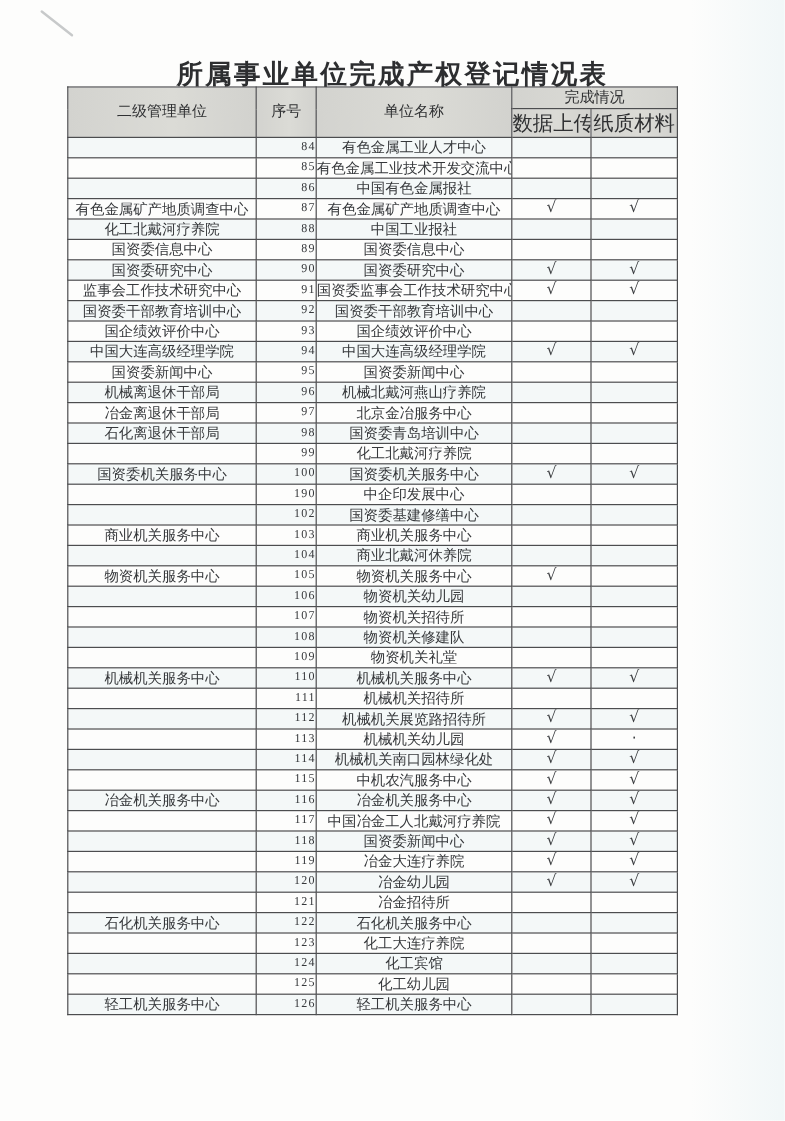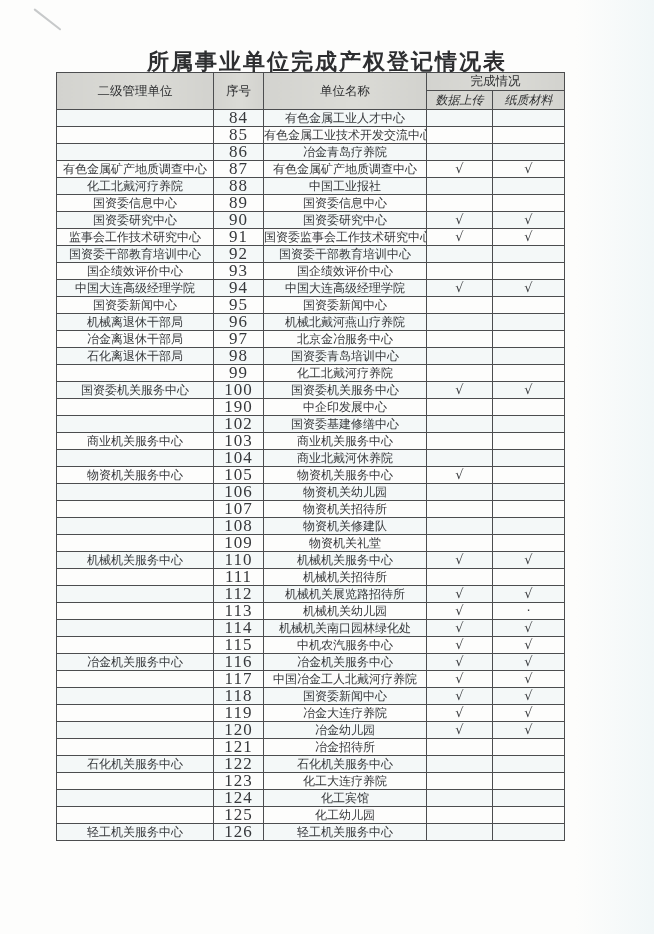--- a/index.html
+++ b/index.html
@@ -59,25 +59,25 @@
   col.c-upload { width: 66px; }
   col.c-paper  { width: 72px; }
   thead th {
     background: linear-gradient(90deg, #d3d3cf 0%, #dbdbd6 55%, #d2d2ce 100%);
     font-weight: normal;
     font-size: 12.5px;
     color: #2f3032;
   }
   thead tr.h1 th { height: 36px; }
   thead tr.h1 th.completion { height: 17px; }
-  thead tr.h2 th { height: 19px; font-size: 12px; font-style: italic; }
+  thead tr.h2 th { height: 19px; font-size: 17px; }
   tbody td { height: 16.1px; line-height: 16px; }
   tbody tr:nth-child(odd) td { background: rgba(214,233,239,0.22); }
   tbody td.check-cell { font-size: 13px; color: #3c3e41; font-family: "DejaVu Sans", sans-serif; }
-  tbody td.idx { font-size: 17px; letter-spacing: 1px; }
+  tbody td.idx { font-size: 10px; letter-spacing: 1px; text-align: right; }
 </style>
 </head>
 <body>
 
 <div class="page">
   <div class="corner-artifact"></div>
 
   <h1 class="title">所属事业单位完成产权登记情况表</h1>
 
   <table class="reg-table">
@@ -111,21 +111,21 @@
         <tr>
           <td></td>
           <td class="idx">85</td>
           <td>有色金属工业技术开发交流中心</td>
           <td class="check-cell"></td>
           <td class="check-cell"></td>
         </tr>
         <tr>
           <td></td>
           <td class="idx">86</td>
-          <td>冶金青岛疗养院</td>
+          <td>中国有色金属报社</td>
           <td class="check-cell"></td>
           <td class="check-cell"></td>
         </tr>
         <tr>
           <td>有色金属矿产地质调查中心</td>
           <td class="idx">87</td>
           <td>有色金属矿产地质调查中心</td>
           <td class="check-cell">√</td>
           <td class="check-cell">√</td>
         </tr>

